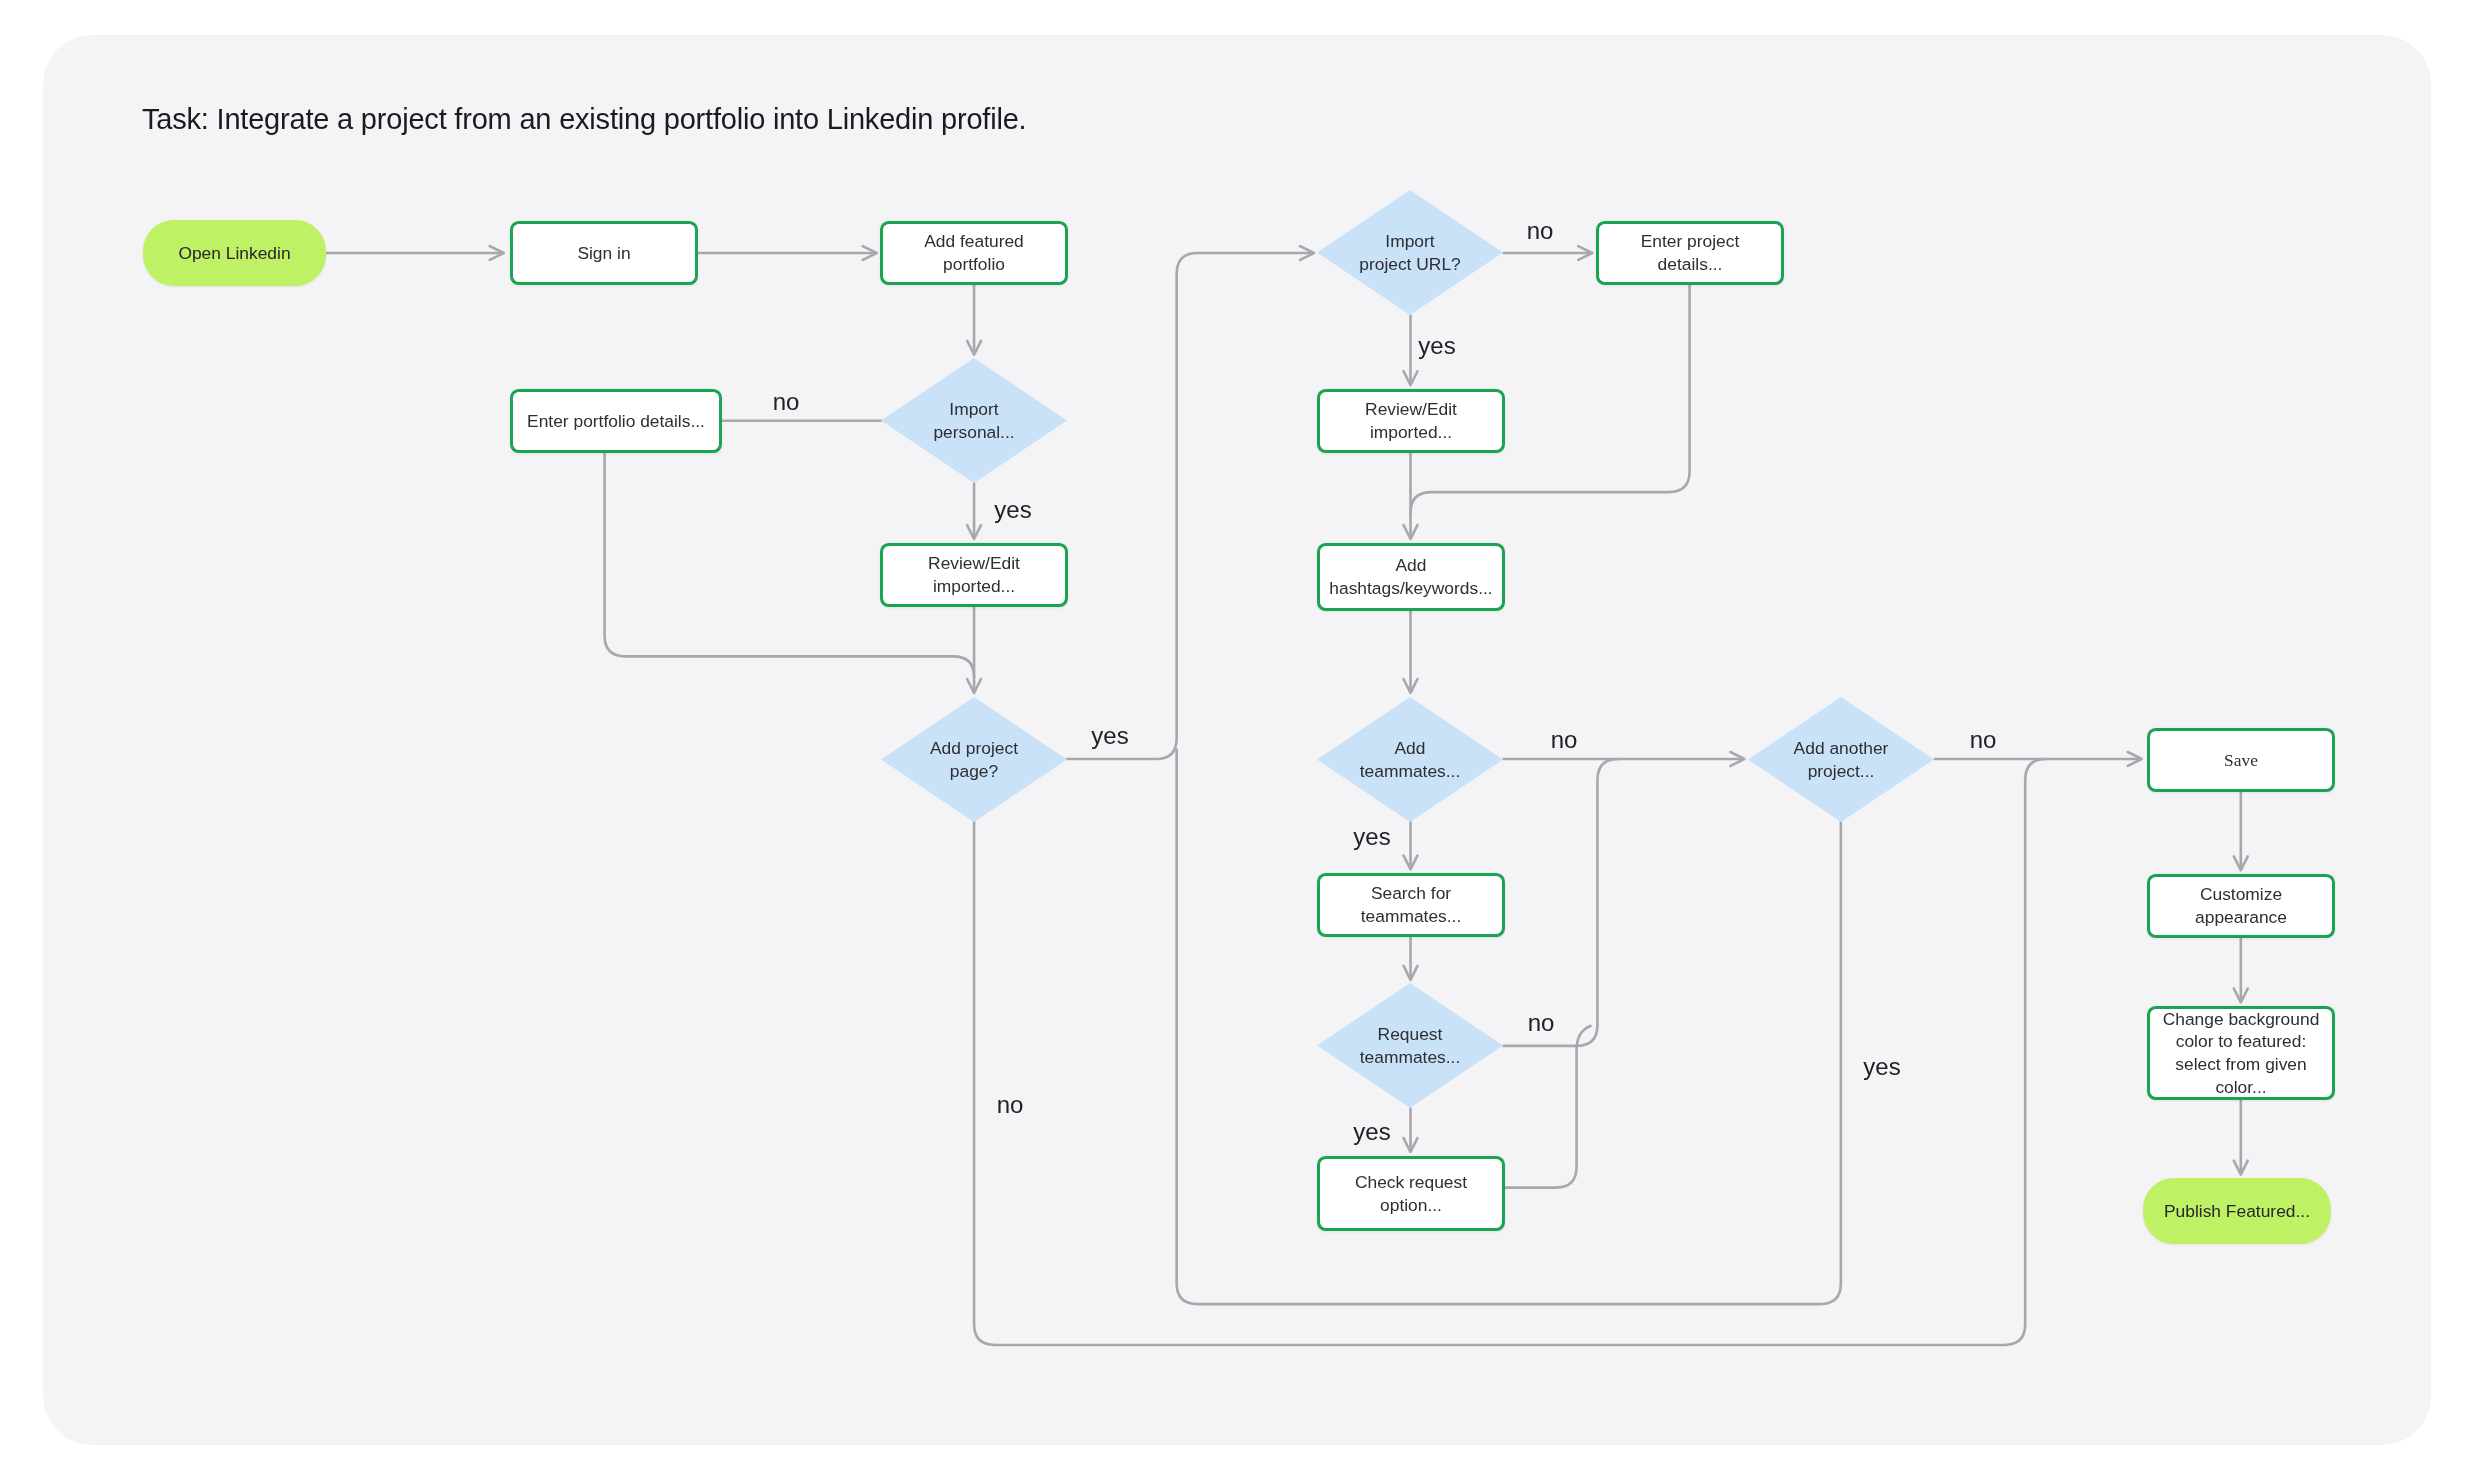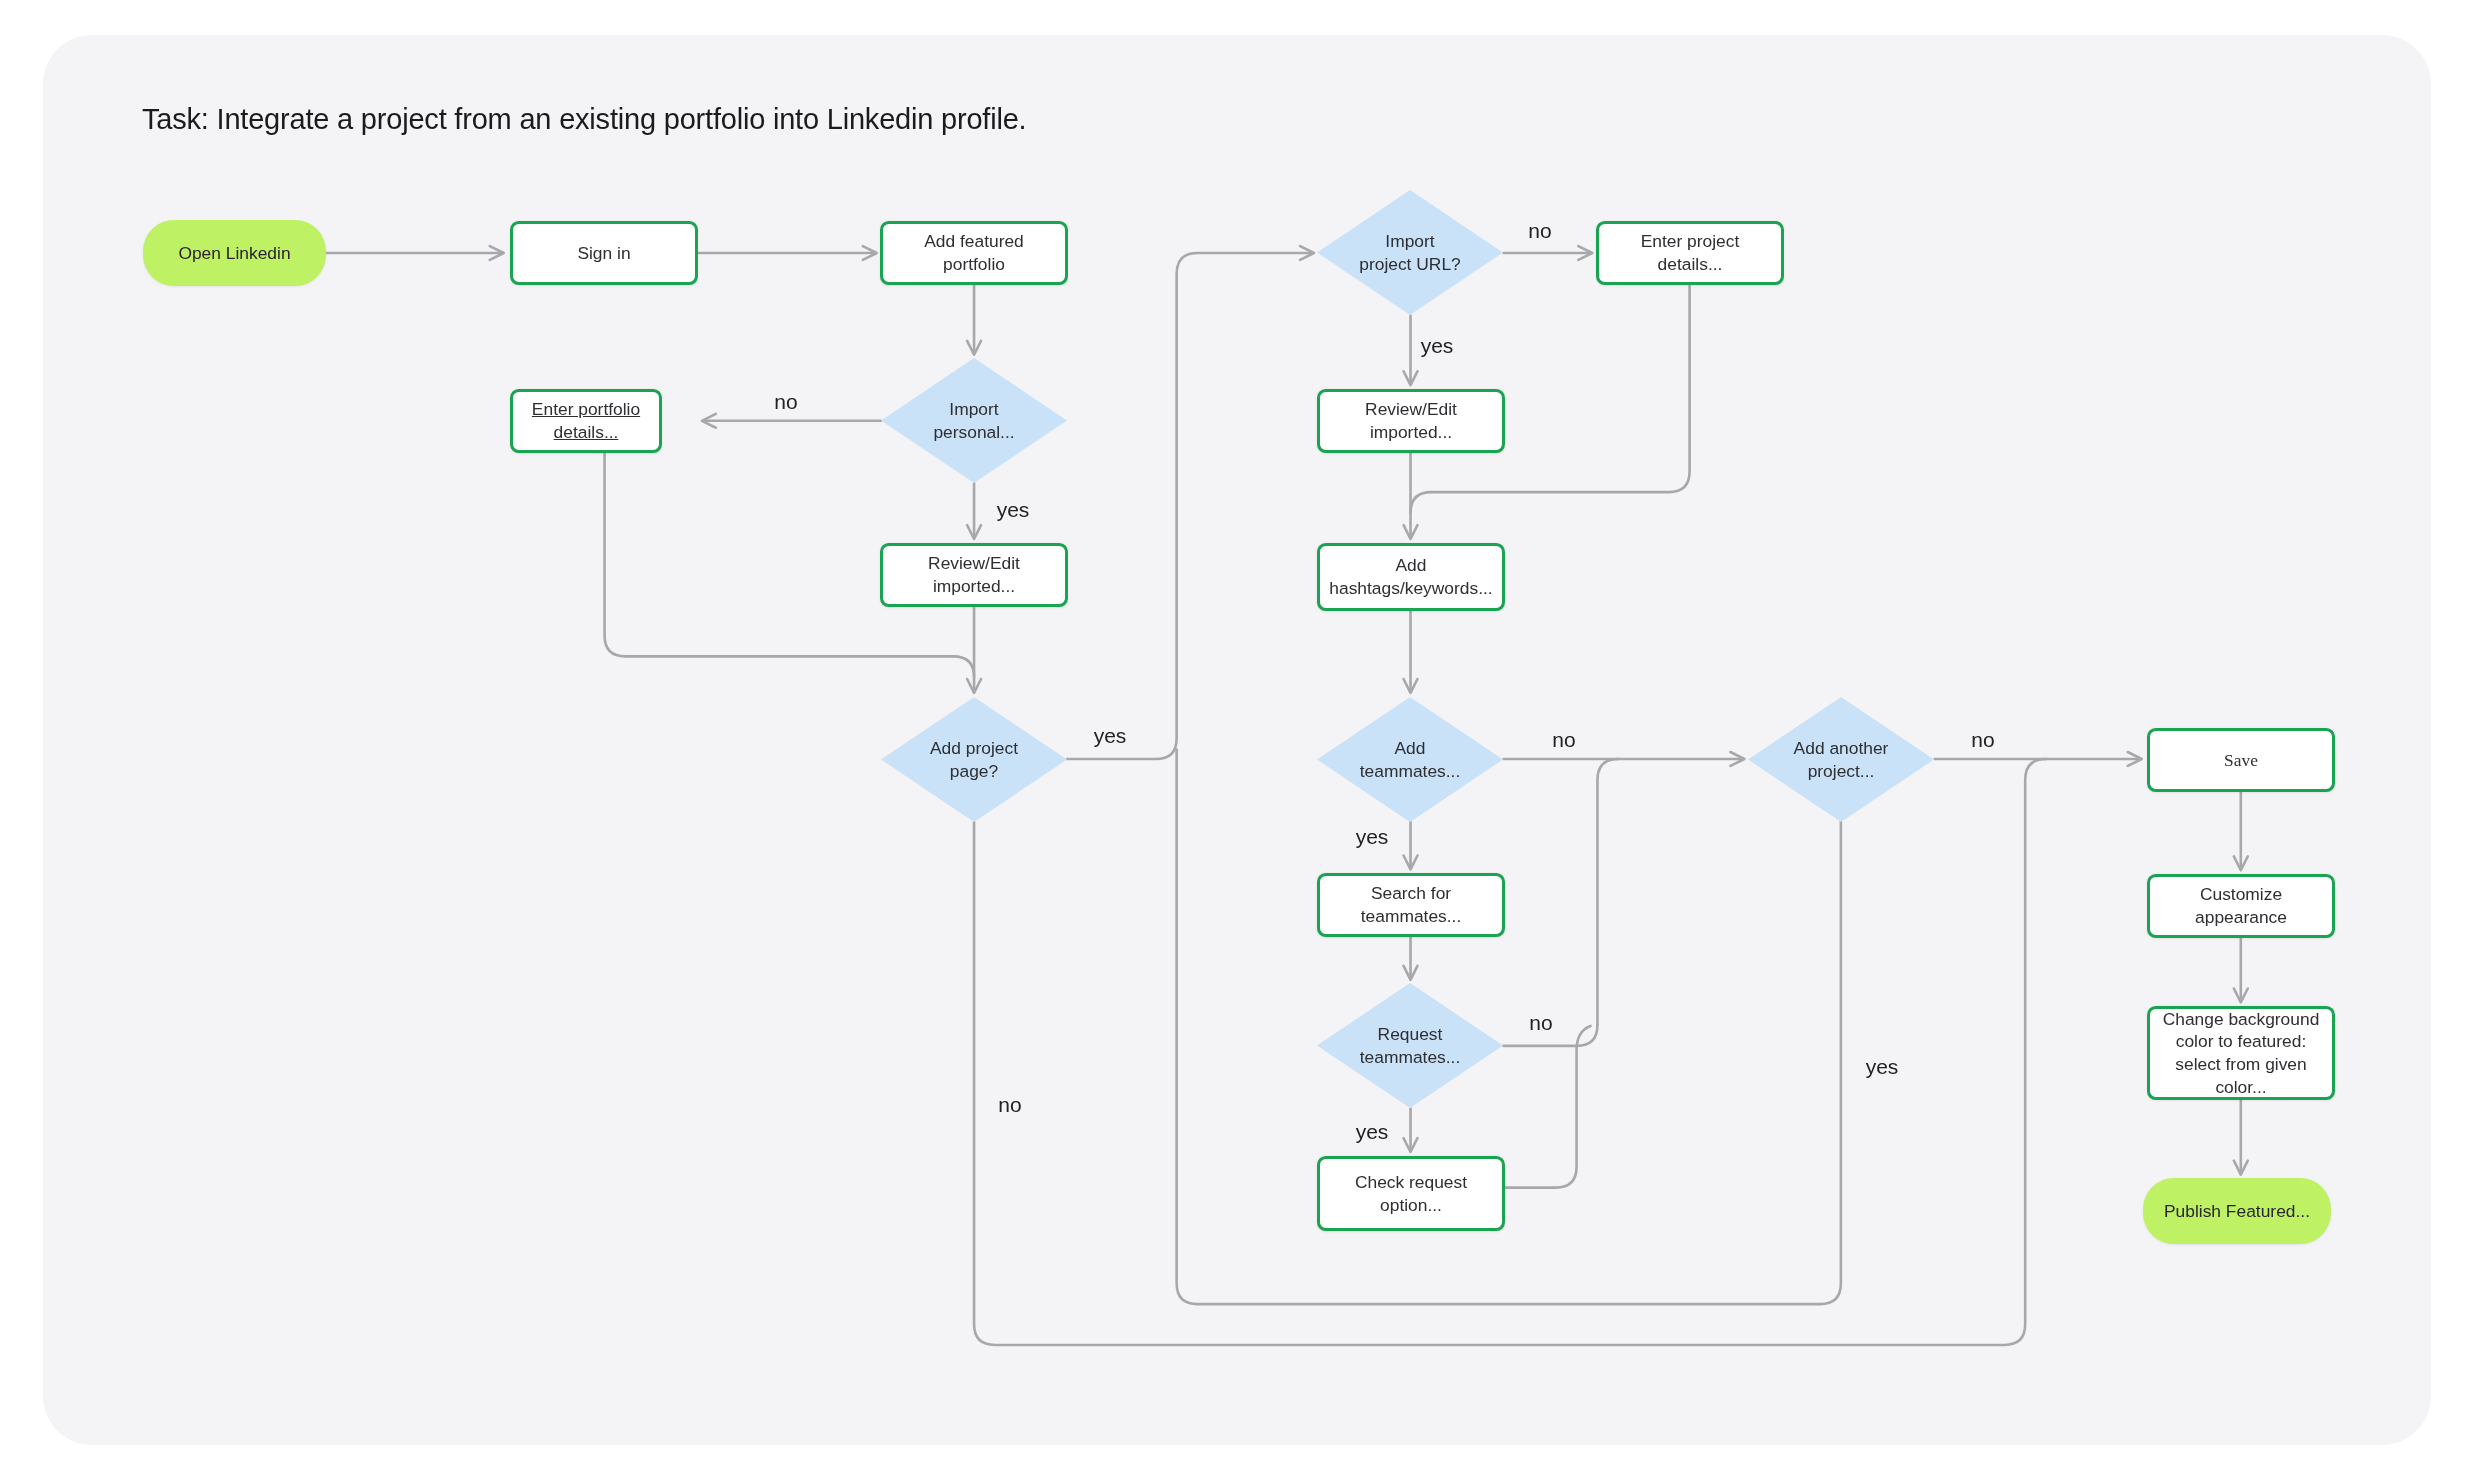--- a/index.html
+++ b/index.html
@@ -28,21 +28,21 @@
   .terminal{
     background:#bef264;border-radius:31px;box-shadow:0 0.9px 2.6px rgba(0,0,0,0.08);
     color:#2a2530;
   }
   .decision{
     background:#c9e2f8;
     clip-path:polygon(50% 0,100% 50%,50% 100%,0 50%);
     padding:0 30px;
   }
   .elabel{
-    position:absolute;font-size:21px;color:#212126;
+    position:absolute;font-size:24px;color:#212126;
     transform:translate(-50%,-50%);
   }
 </style>
 </head>
 <body>
 
 <div class="card"></div>
 
 <div class="title">Task: Integrate a project from an existing portfolio into Linkedin profile.</div>
 
@@ -84,21 +84,21 @@
 
 <div class="node terminal" style="left:143px;top:220px;width:183px;height:66px;">Open Linkedin</div>
 
 <div class="node process" style="left:510px;top:221px;width:188px;height:64px;">Sign in</div>
 
 <div class="node process" style="left:880px;top:221px;width:188px;height:64px;">Add featured portfolio</div>
 
 <div class="node decision" style="left:881px;top:358px;width:186px;height:125px;">Import
 personal...</div>
 
-<div class="node process" style="left:510px;top:389px;width:152px;height:64px;text-decoration:underline;">Enter portfolio details...</div>
+<div class="node process" style="left:510px;top:389px;width:212px;height:64px;">Enter portfolio details...</div>
 
 <div class="node process" style="left:880px;top:543px;width:188px;height:64px;">Review/Edit imported...</div>
 
 <div class="node decision" style="left:881px;top:697px;width:186px;height:125px;">Add project
 page?</div>
 
 <div class="node decision" style="left:1317px;top:190px;width:186px;height:125px;">Import
 project URL?</div>
 
 <div class="node process" style="left:1596px;top:221px;width:188px;height:64px;">Enter project details...</div>

